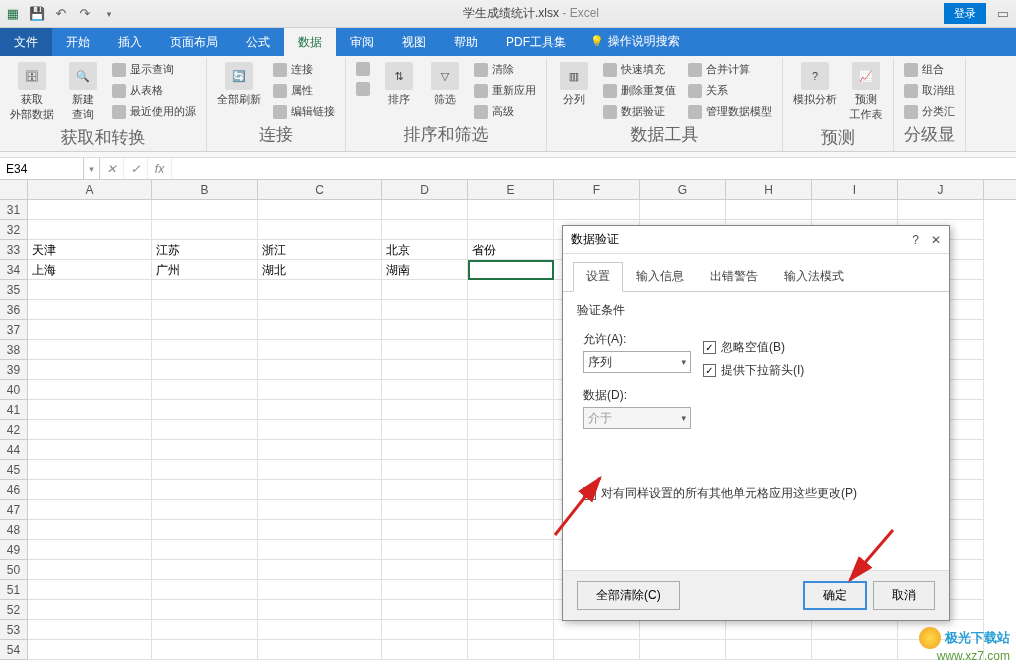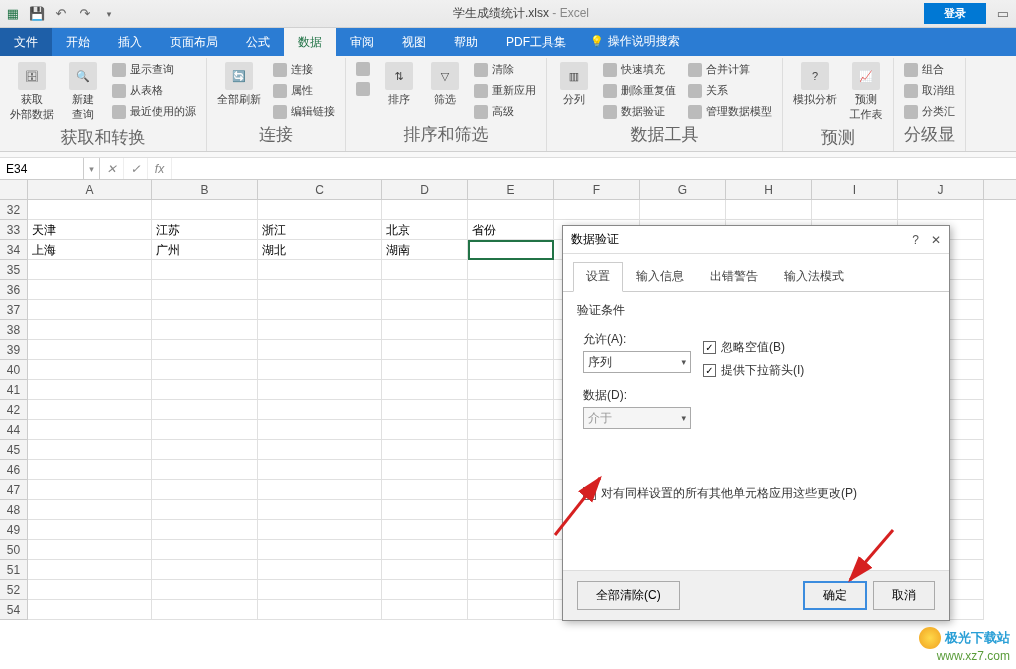--- a/index.html
+++ b/index.html
@@ -5,21 +5,21 @@
 * { box-sizing: border-box; margin: 0; padding: 0; font-family: "Microsoft YaHei", sans-serif; }
 body { width: 1016px; height: 669px; background: #fff; overflow: hidden; position: relative; }
 
 
 .titlebar { height: 28px; background: linear-gradient(#f0f0f0, #e8e8e8); display: flex; align-items: center; padding: 0 4px; border-bottom: 1px solid #d0d0d0; }
 .titlebar .left-icons { display: flex; gap: 6px; align-items: center; }
 .titlebar .qat-icon { width: 18px; height: 18px; color: #666; display: flex; align-items: center; justify-content: center; font-size: 13px; }
 .titlebar .center { flex: 1; text-align: center; font-size: 12px; color: #444; }
 .titlebar .title-light { color: #888; }
 .titlebar .right { display: flex; gap: 8px; align-items: center; }
-.login-btn { background: #0078d4; color: #fff; font-size: 11px; padding: 3px 20px; border: none; font-weight: bold; }
+.login-btn { background: #0078d4; color: #fff; font-size: 11px; padding: 3px 10px; border: none; }
 
 
 .ribbon-tabs { height: 28px; background: #2b7cd3; display: flex; align-items: flex-end; padding-left: 0; }
 .file-tab { background: #1e5fa8; color: #fff; padding: 6px 14px; font-size: 12px; height: 28px; display: flex; align-items: center; }
 .tab { color: #fff; padding: 6px 14px; font-size: 12px; cursor: pointer; height: 28px; display: flex; align-items: center; }
 .tab.active { background: #f3f3f3; color: #217346; }
 .tell-me { color: #ffffff; font-size: 12px; padding: 6px 10px; display: flex; align-items: center; gap: 4px; }
 .tell-me::before { content: "💡"; font-size: 11px; }
 
 
@@ -303,20 +303,33 @@
     <div class="ch cD">D</div>
     <div class="ch cE">E</div>
     <div class="ch cF">F</div>
     <div class="ch cG">G</div>
     <div class="ch cH">H</div>
     <div class="ch cI">I</div>
     <div class="ch cJ">J</div>
   </div>
   <div id="rows-container">
       <div class="row">
+        <div class="rh">31</div>
+        <div class="cell cA"></div>
+        <div class="cell cB"></div>
+        <div class="cell cC"></div>
+        <div class="cell cD"></div>
+        <div class="cell cE"></div>
+        <div class="cell cF"></div>
+        <div class="cell cG"></div>
+        <div class="cell cH"></div>
+        <div class="cell cI"></div>
+        <div class="cell cJ"></div>
+      </div>
+      <div class="row">
         <div class="rh">32</div>
         <div class="cell cA"></div>
         <div class="cell cB"></div>
         <div class="cell cC"></div>
         <div class="cell cD"></div>
         <div class="cell cE"></div>
         <div class="cell cF"></div>
         <div class="cell cG"></div>
         <div class="cell cH"></div>
         <div class="cell cI"></div>
@@ -551,20 +564,33 @@
         <div class="cell cD"></div>
         <div class="cell cE"></div>
         <div class="cell cF"></div>
         <div class="cell cG"></div>
         <div class="cell cH"></div>
         <div class="cell cI"></div>
         <div class="cell cJ"></div>
       </div>
       <div class="row">
         <div class="rh">52</div>
+        <div class="cell cA"></div>
+        <div class="cell cB"></div>
+        <div class="cell cC"></div>
+        <div class="cell cD"></div>
+        <div class="cell cE"></div>
+        <div class="cell cF"></div>
+        <div class="cell cG"></div>
+        <div class="cell cH"></div>
+        <div class="cell cI"></div>
+        <div class="cell cJ"></div>
+      </div>
+      <div class="row">
+        <div class="rh">53</div>
         <div class="cell cA"></div>
         <div class="cell cB"></div>
         <div class="cell cC"></div>
         <div class="cell cD"></div>
         <div class="cell cE"></div>
         <div class="cell cF"></div>
         <div class="cell cG"></div>
         <div class="cell cH"></div>
         <div class="cell cI"></div>
         <div class="cell cJ"></div>

